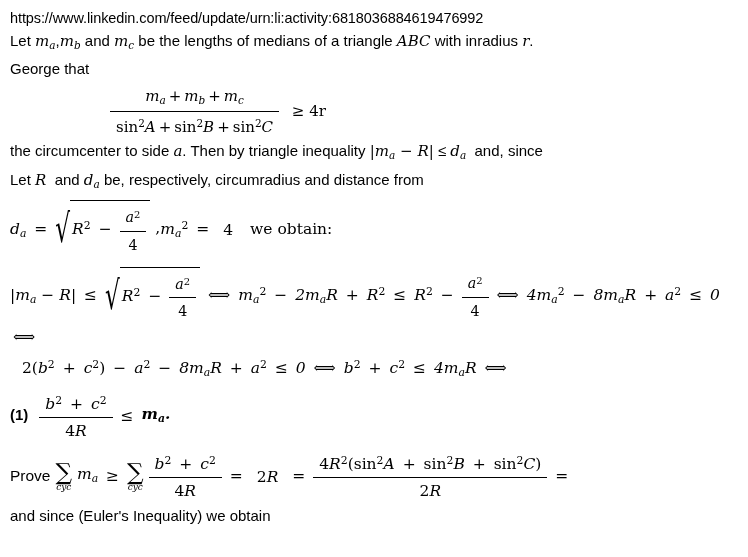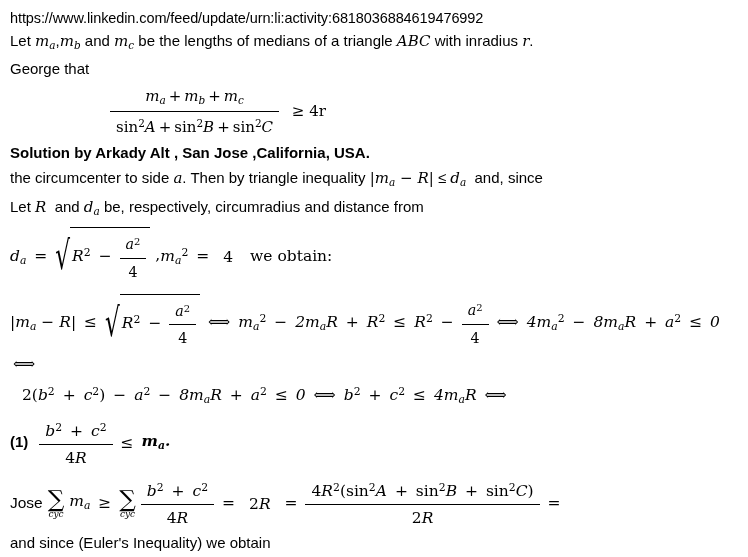--- a/index.html
+++ b/index.html
@@ -147,23 +147,20 @@
       <span class="num">
         <span class="it">m</span><span class="sub">a</span><span class="op">+</span><span class="it">m</span><span class="sub">b</span><span class="op">+</span><span class="it">m</span><span class="sub">c</span>
       </span>
       <span class="den">
         <span class="up">sin</span><span class="sup">2</span><span class="it">A</span><span class="op">+</span><span class="up">sin</span><span class="sup">2</span><span class="it">B</span><span class="op">+</span><span class="up">sin</span><span class="sup">2</span><span class="it">C</span>
       </span>
     </span>
     <span style="display:inline-block; vertical-align:middle; padding-left:8px;">≥ 4r</span>
   </div>
 
-  <div class="line" style="margin-top:5px;">
-    <span class="bold">Solution by </span><span class="bold">Arkady Alt</span><span class="bold"> , San Jose ,California, USA</span><span class="bold">.</span>
-  </div>
 
   <div class="txt-line">
     the circumcenter to side <span class="serif-math">a</span>. Then by triangle inequality <span class="serif-math up">|<span class="it">m</span><span class="sub">a</span> − <span class="it">R</span>|</span> ≤ <span class="serif-math">d<span class="sub">a</span></span>&nbsp; and, since
   </div>
 
   <div class="txt-line">
     Let <span class="serif-math">R</span>&nbsp; and <span class="serif-math">d<span class="sub">a</span></span> be, respectively, circumradius and distance from
   </div>
 
   <div class="eq-line" style="margin-top:6px;">
@@ -222,21 +219,21 @@
       <span class="frac">
         <span class="num"><span class="it">b</span><span class="sup">2</span> <span class="op">+</span> <span class="it">c</span><span class="sup">2</span></span>
         <span class="den"><span class="up">4</span><span class="it">R</span></span>
       </span>
     </span>
     <span class="op" style="vertical-align:middle;">≤</span>
     <span class="serif-math" style="vertical-align:middle;font-weight:bold;"><span class="it">m</span><span class="sub">a</span>.</span>
   </div>
 
   <div class="eq-line" style="margin-top:6px;">
-    <span style="font-family:'Liberation Sans',sans-serif; vertical-align:middle;">Jose</span>
+    <span style="font-family:'Liberation Sans',sans-serif; vertical-align:middle;">Prove</span>
     <span class="sigma-wrap">
       <span class="sig">∑</span><span class="lim">cyc</span>
     </span>
     <span class="serif-math" style="vertical-align:middle;"><span class="it">m</span><span class="sub">a</span></span>
     <span class="op" style="vertical-align:middle;">≥</span>
     <span class="sigma-wrap">
       <span class="sig">∑</span><span class="lim">cyc</span>
     </span>
     <span class="frac">
       <span class="num"><span class="it">b</span><span class="sup">2</span> <span class="op">+</span> <span class="it">c</span><span class="sup">2</span></span>

